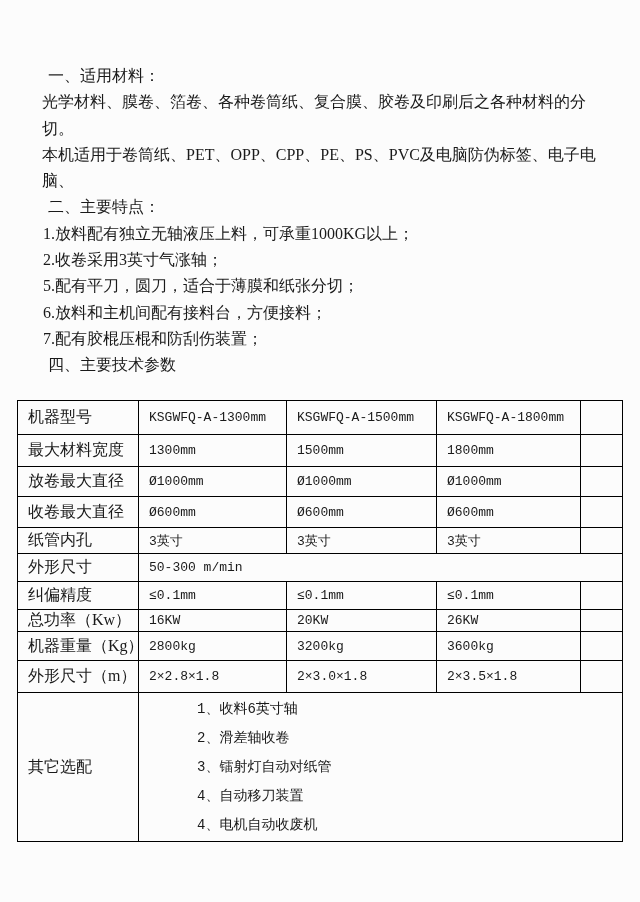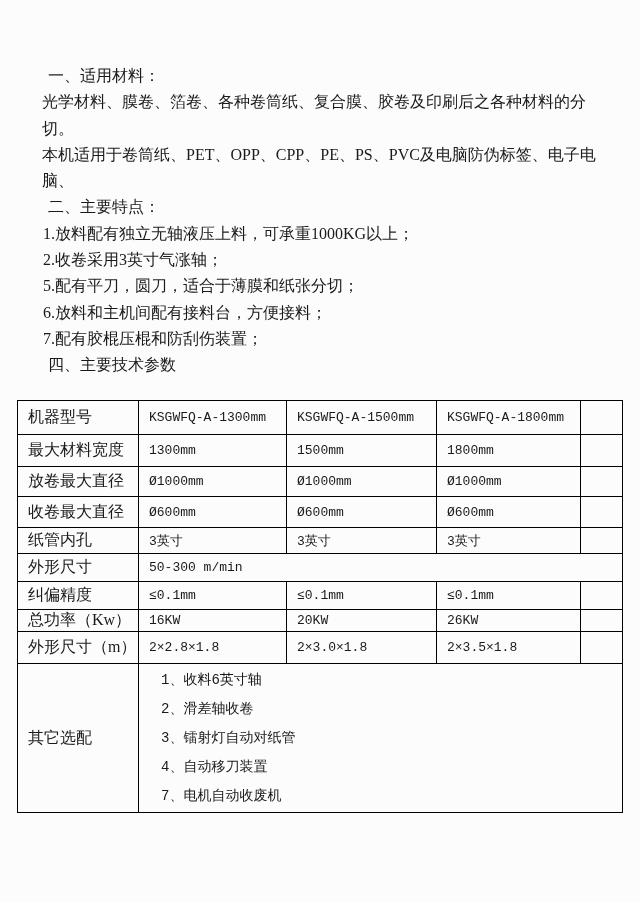--- a/index.html
+++ b/index.html
@@ -54,21 +54,21 @@
     font-family: Liberation Mono, monospace;
     font-size: 13px;
     padding-left: 10px;
   }
   td.options-cell {
     font-family: "Liberation Mono", "Liberation Serif", serif;
     font-size: 14px;
     padding-left: 22px;
     vertical-align: middle;
   }
-  td.options-cell .opt { line-height: 29px; }
+  td.options-cell .opt { line-height: 29px; margin-left: 36px; }
   tr.r1  { height: 34px; }
   tr.r2  { height: 32px; }
   tr.r3  { height: 32px; }
   tr.r4  { height: 30px; }
   tr.r5  { height: 31px; }
   tr.r6  { height: 26px; }
   tr.r7  { height: 28px; }
   tr.r8  { height: 28px; }
   tr.r9  { height: 18px; }
   tr.r10 { height: 29px; }
@@ -148,33 +148,40 @@
         <td class="val">≤0.1mm</td>
         <td class="val"></td>
       </tr>
       <tr class="r9">
         <td class="label">总功率（Kw）</td>
         <td class="val">16KW</td>
         <td class="val">20KW</td>
         <td class="val">26KW</td>
         <td class="val"></td>
       </tr>
+      <tr class="r10">
+        <td class="label">机器重量（Kg）</td>
+        <td class="val">2800kg</td>
+        <td class="val">3200kg</td>
+        <td class="val">3600kg</td>
+        <td class="val"></td>
+      </tr>
       <tr class="r11">
         <td class="label">外形尺寸（m）</td>
         <td class="val">2×2.8×1.8</td>
         <td class="val">2×3.0×1.8</td>
         <td class="val">2×3.5×1.8</td>
         <td class="val"></td>
       </tr>
       <tr class="r12">
         <td class="label">其它选配</td>
         <td class="options-cell" colspan="4">
           <div class="opt">1、收料6英寸轴</div>
           <div class="opt">2、滑差轴收卷</div>
           <div class="opt">3、镭射灯自动对纸管</div>
           <div class="opt">4、自动移刀装置</div>
-          <div class="opt">7、电机自动收废机</div>
+          <div class="opt">4、电机自动收废机</div>
         </td>
       </tr>
     </tbody>
   </table>
 
 </div>
 
 </body></html>

